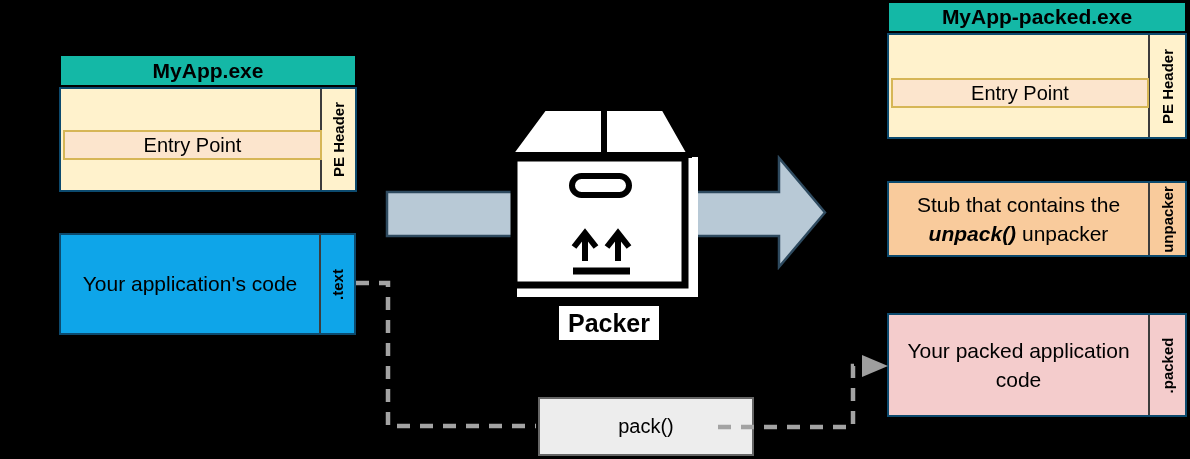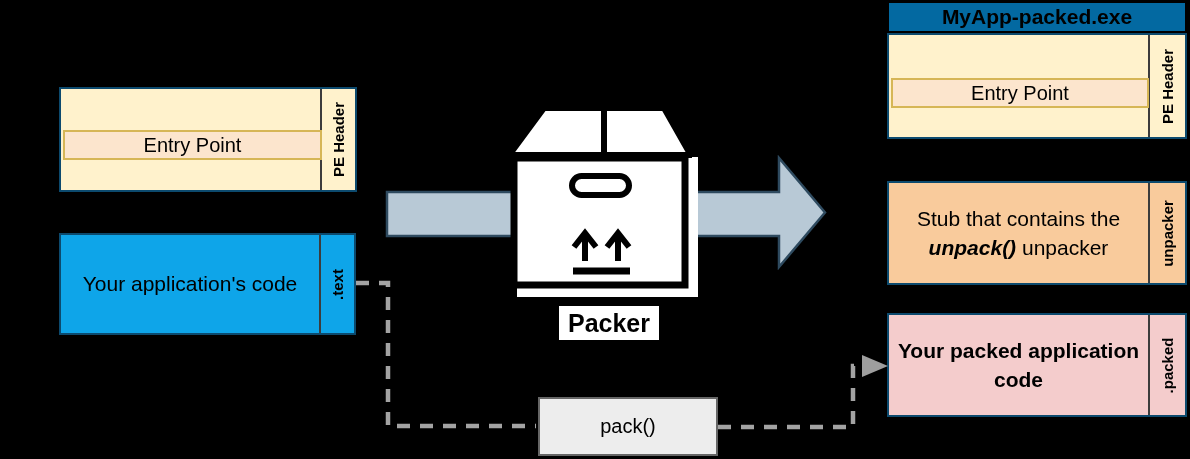--- a/index.html
+++ b/index.html
@@ -2,21 +2,21 @@
 <html><head>
 <meta charset="utf-8">
 <style>
   html,body{margin:0;padding:0;background:#000;}
   .canvas{
     position:relative;width:1190px;height:459px;background:#000000;
     font-family:"Liberation Sans", sans-serif;color:#000;overflow:hidden;
   }
   .abs{position:absolute;box-sizing:border-box;}
   .bluehdr{
-    background:#0369a1;border:2px solid #000;
+    background:#14b8a6;border:2px solid #000;
     display:flex;align-items:center;justify-content:center;
     font-weight:bold;font-size:21px;
   }
   .section{border:2px solid #0c4a6e;display:flex;}
   .section .main{
     flex:1;display:flex;align-items:center;justify-content:center;
     text-align:center;font-size:21px;position:relative;line-height:1.4;
   }
   .section .strip{
     border-left:2px solid #3c3c3c;display:flex;align-items:center;justify-content:center;
@@ -43,20 +43,23 @@
 </style>
 </head>
 <body>
 
 <div class="canvas">
 
   <svg class="abs" style="left:385px;top:155px;" width="444" height="115" viewBox="0 0 444 115">
     <polygon points="2,37 394,37 394,3 440,57.5 394,112 394,81 2,81" fill="#b8c9d6" stroke="#2e4a5f" stroke-width="2.5"></polygon>
   </svg>
 
+  <div class="abs bluehdr" style="left:59px;top:54px;width:298px;height:33px;">
+    <span>MyApp.exe</span>
+  </div>
 
   <div class="abs section cream" style="left:59px;top:87px;width:298px;height:105px;">
     <div class="main">
       <div class="abs entry" style="left:2px;top:41px;width:259px;height:30px;">
         <span>Entry Point</span>
       </div>
     </div>
     <div class="strip cream" style="width:33px;">
       <span class="vlabel">PE Header</span>
     </div>
@@ -96,42 +99,42 @@
     <div class="main">
       <div class="abs entry" style="left:2px;top:43px;width:258px;height:30px;">
         <span>Entry Point</span>
       </div>
     </div>
     <div class="strip cream" style="width:35px;">
       <span class="vlabel">PE Header</span>
     </div>
   </div>
 
-  <div class="abs section orange" style="left:887px;top:181px;width:300px;height:104px;">
+  <div class="abs section orange" style="left:887px;top:181px;width:300px;height:76px;">
     <div class="main">
       <div>
         <div>Stub that contains the</div>
         <div><span class="boldital">unpack()</span><span> unpacker</span></div>
       </div>
     </div>
     <div class="strip orange" style="width:35px;">
       <span class="vlabel">unpacker</span>
     </div>
   </div>
 
   <div class="abs section pink" style="left:887px;top:313px;width:300px;height:104px;">
-    <div class="main" style="padding:0 0;font-weight:bold;">
+    <div class="main" style="padding:0 0;">
       <span>Your packed application code</span>
     </div>
     <div class="strip pink" style="width:35px;">
       <span class="vlabel">.packed</span>
     </div>
   </div>
 
-  <div class="abs packbox" style="left:538px;top:397px;width:180px;height:59px;">
+  <div class="abs packbox" style="left:538px;top:397px;width:216px;height:59px;">
     <span>pack()</span>
   </div>
 
   <svg class="abs" style="left:0;top:0;pointer-events:none;" width="1190" height="459" viewBox="0 0 1190 459">
     <polyline points="356,283 388,283 388,426 536,426" fill="none" stroke="#a3a3a3" stroke-width="4.5" stroke-dasharray="13 10"></polyline>
     <polyline points="718,427 853,427 853,366 861,366" fill="none" stroke="#a3a3a3" stroke-width="4.5" stroke-dasharray="13 10"></polyline>
     <polygon points="862,355 888,366 862,377" fill="#9e9e9e"></polygon>
     <rect x="47" y="137" width="5" height="7" fill="#000"></rect>
     <rect x="877" y="84" width="7" height="7" fill="#000"></rect>
   </svg>

